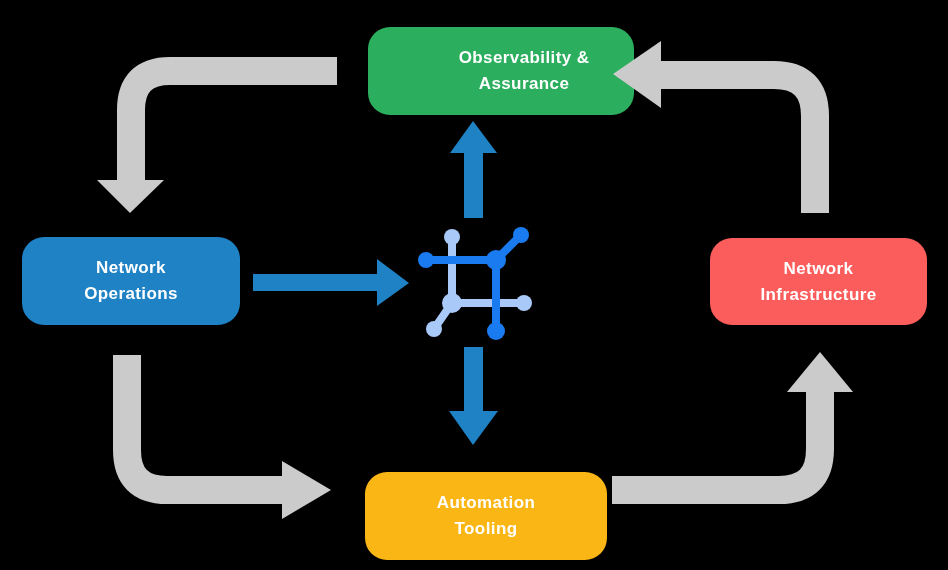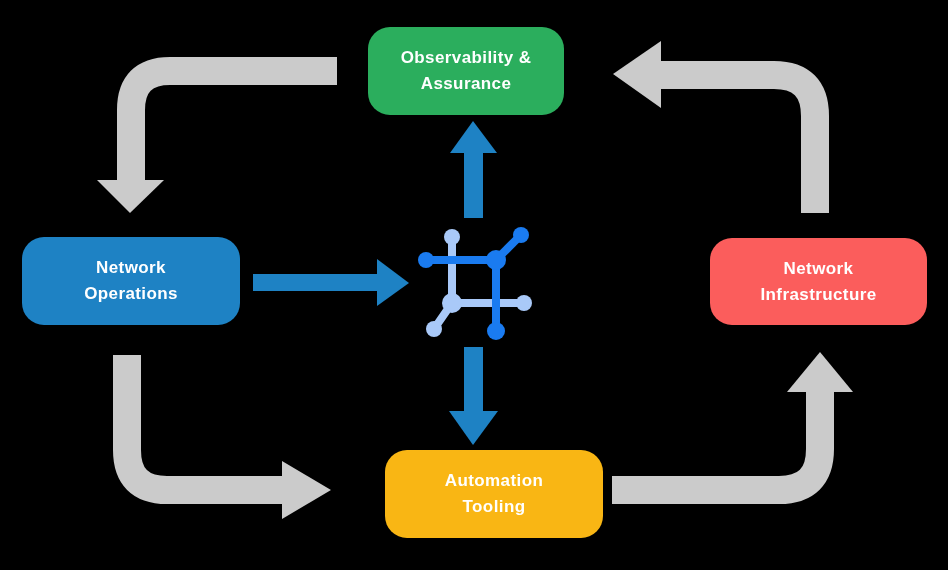--- a/index.html
+++ b/index.html
@@ -24,24 +24,24 @@
     text-align: center;
   }
   .node-label {
     color: #ffffff;
     font-size: 17px;
     font-weight: 700;
     letter-spacing: 0.4px;
     line-height: 26px;
     white-space: pre-line;
   }
-  #node-observability { left: 368px; top: 27px;  width: 196px; height: 88px; }
+  #node-observability { left: 368px; top: 27px;  width: 220px; height: 88px; padding-left: 46px; }
   #node-operations    { left: 22px;  top: 237px; width: 218px; height: 88px; }
   #node-infrastructure{ left: 710px; top: 238px; width: 217px; height: 87px; }
-  #node-automation    { left: 365px; top: 450px; width: 218px; height: 88px; margin-left: 20px; }
+  #node-automation    { left: 365px; top: 472px; width: 242px; height: 88px; }
   .overlay {
     position: absolute;
     left: 0; top: 0;
     width: 948px;
     height: 570px;
   }
   .center-icon {
     position: absolute;
     left: 416px; top: 225px;
     width: 120px; height: 116px;

